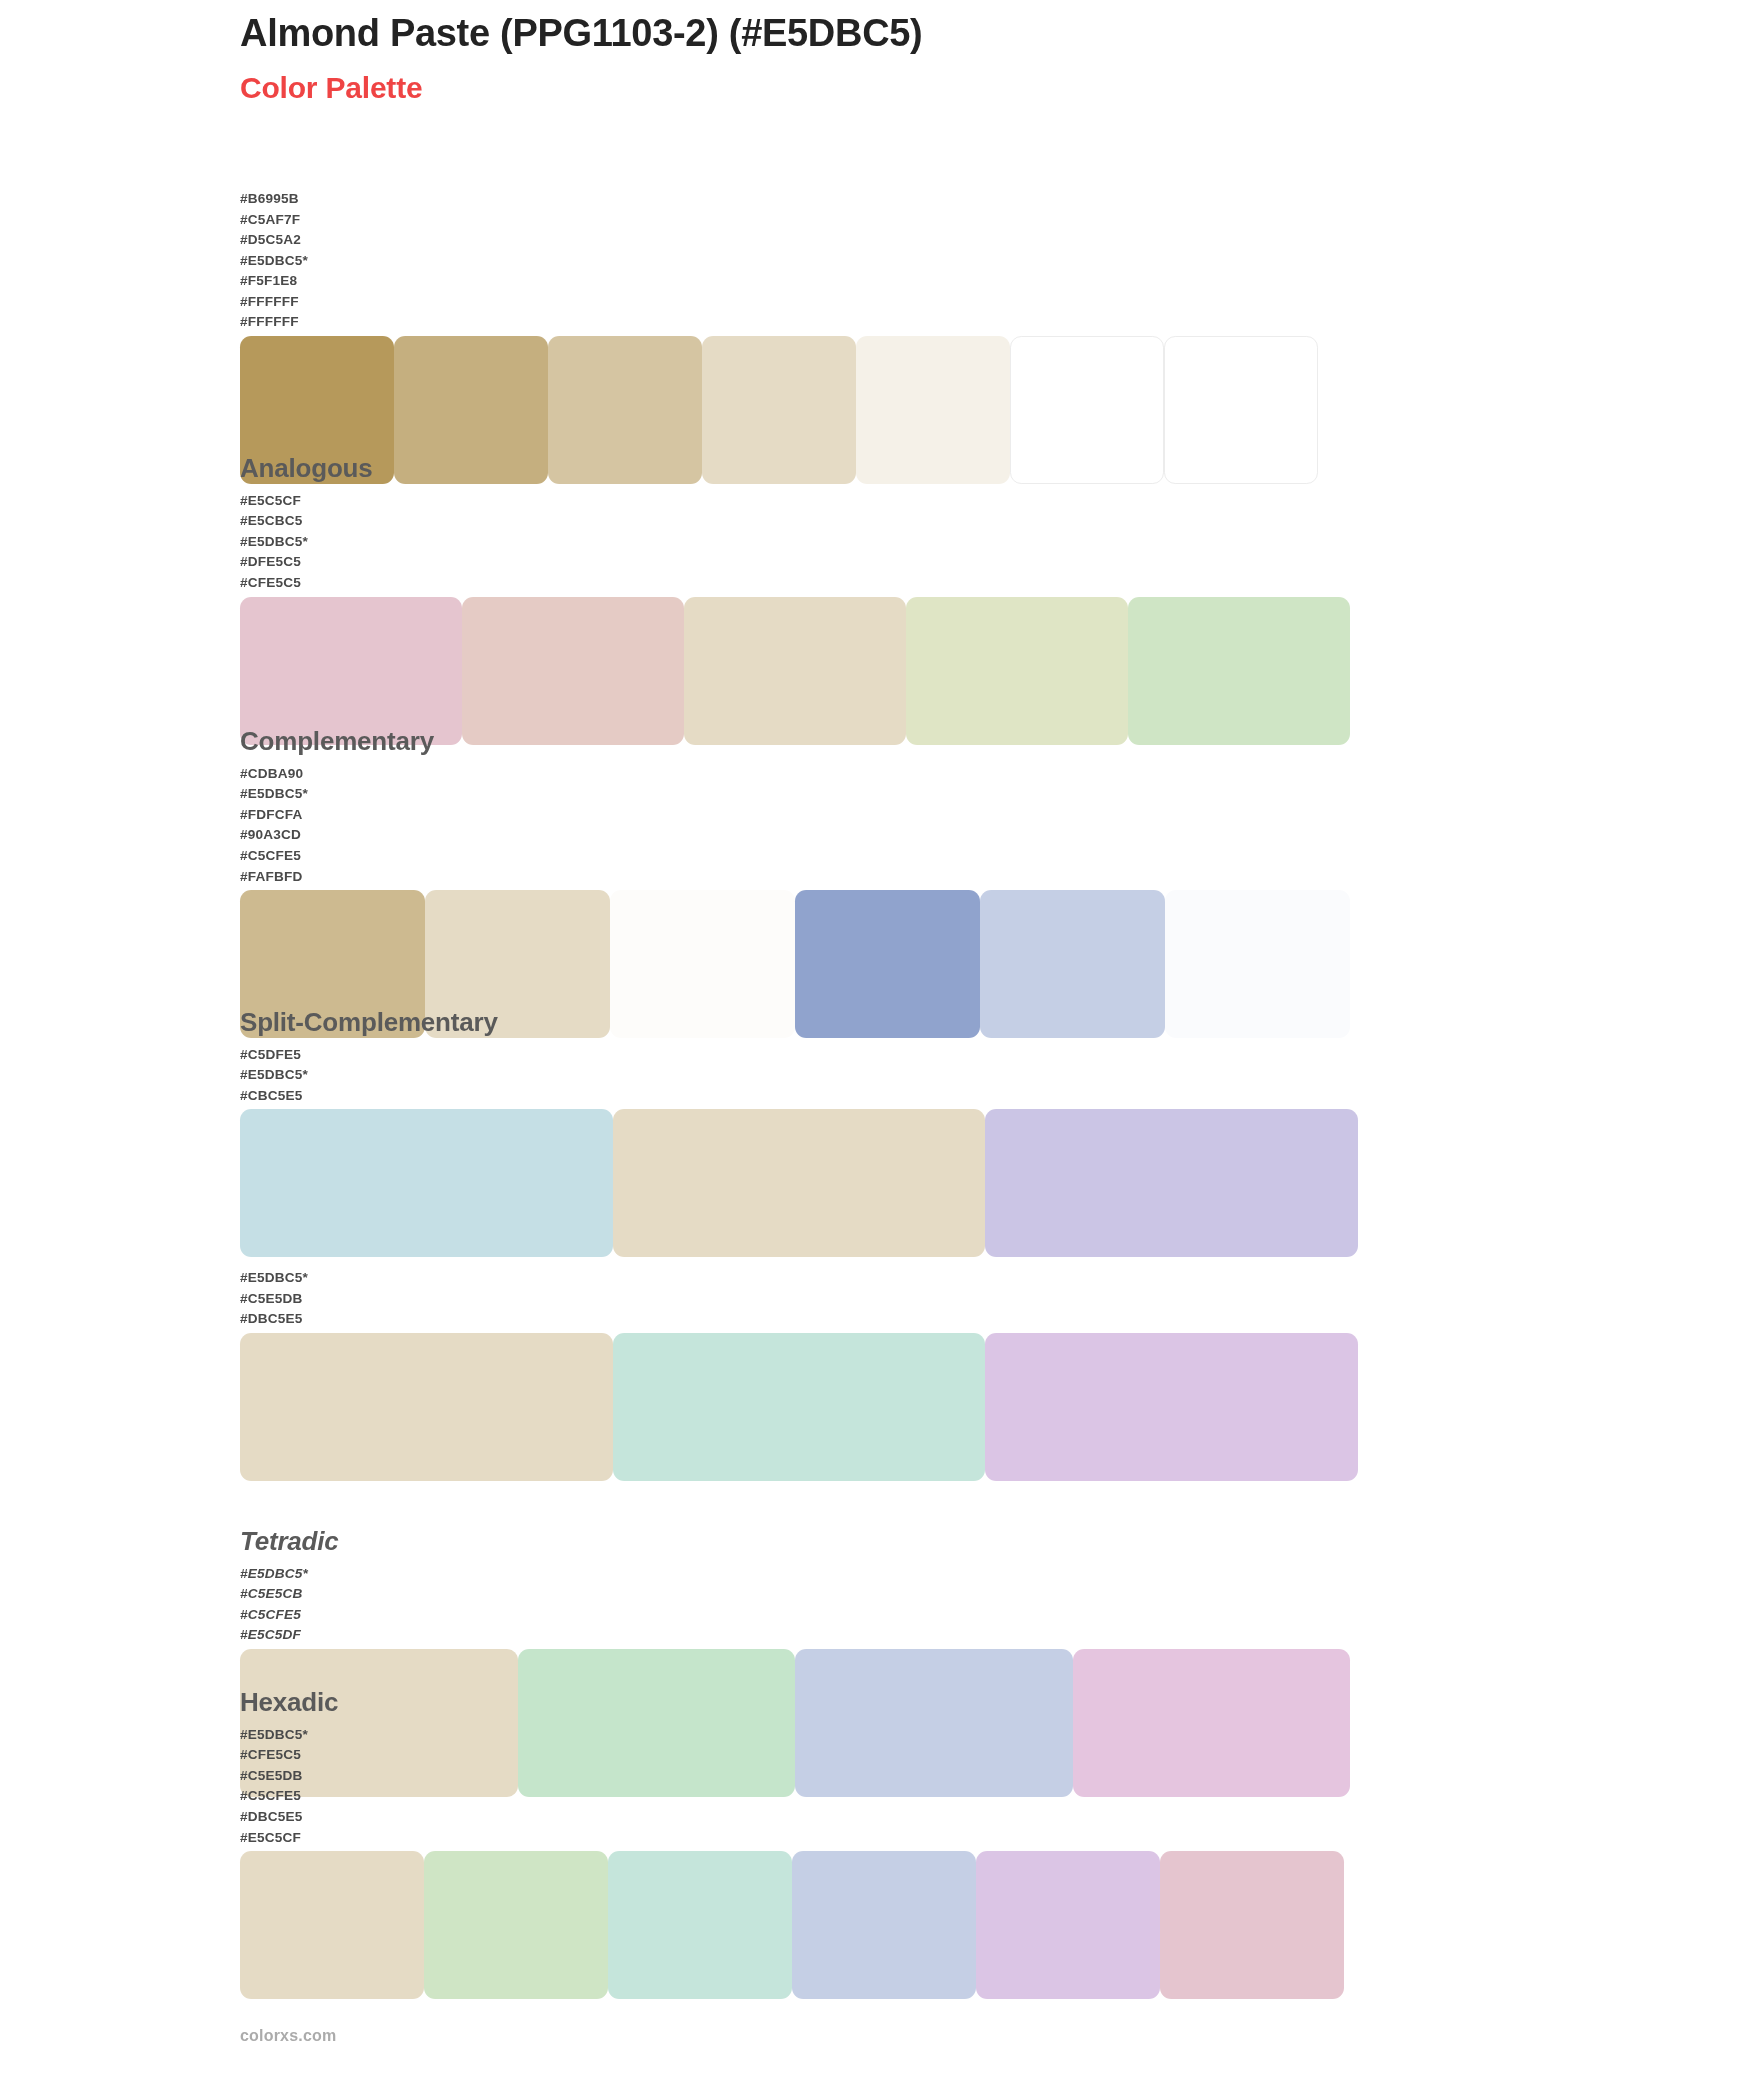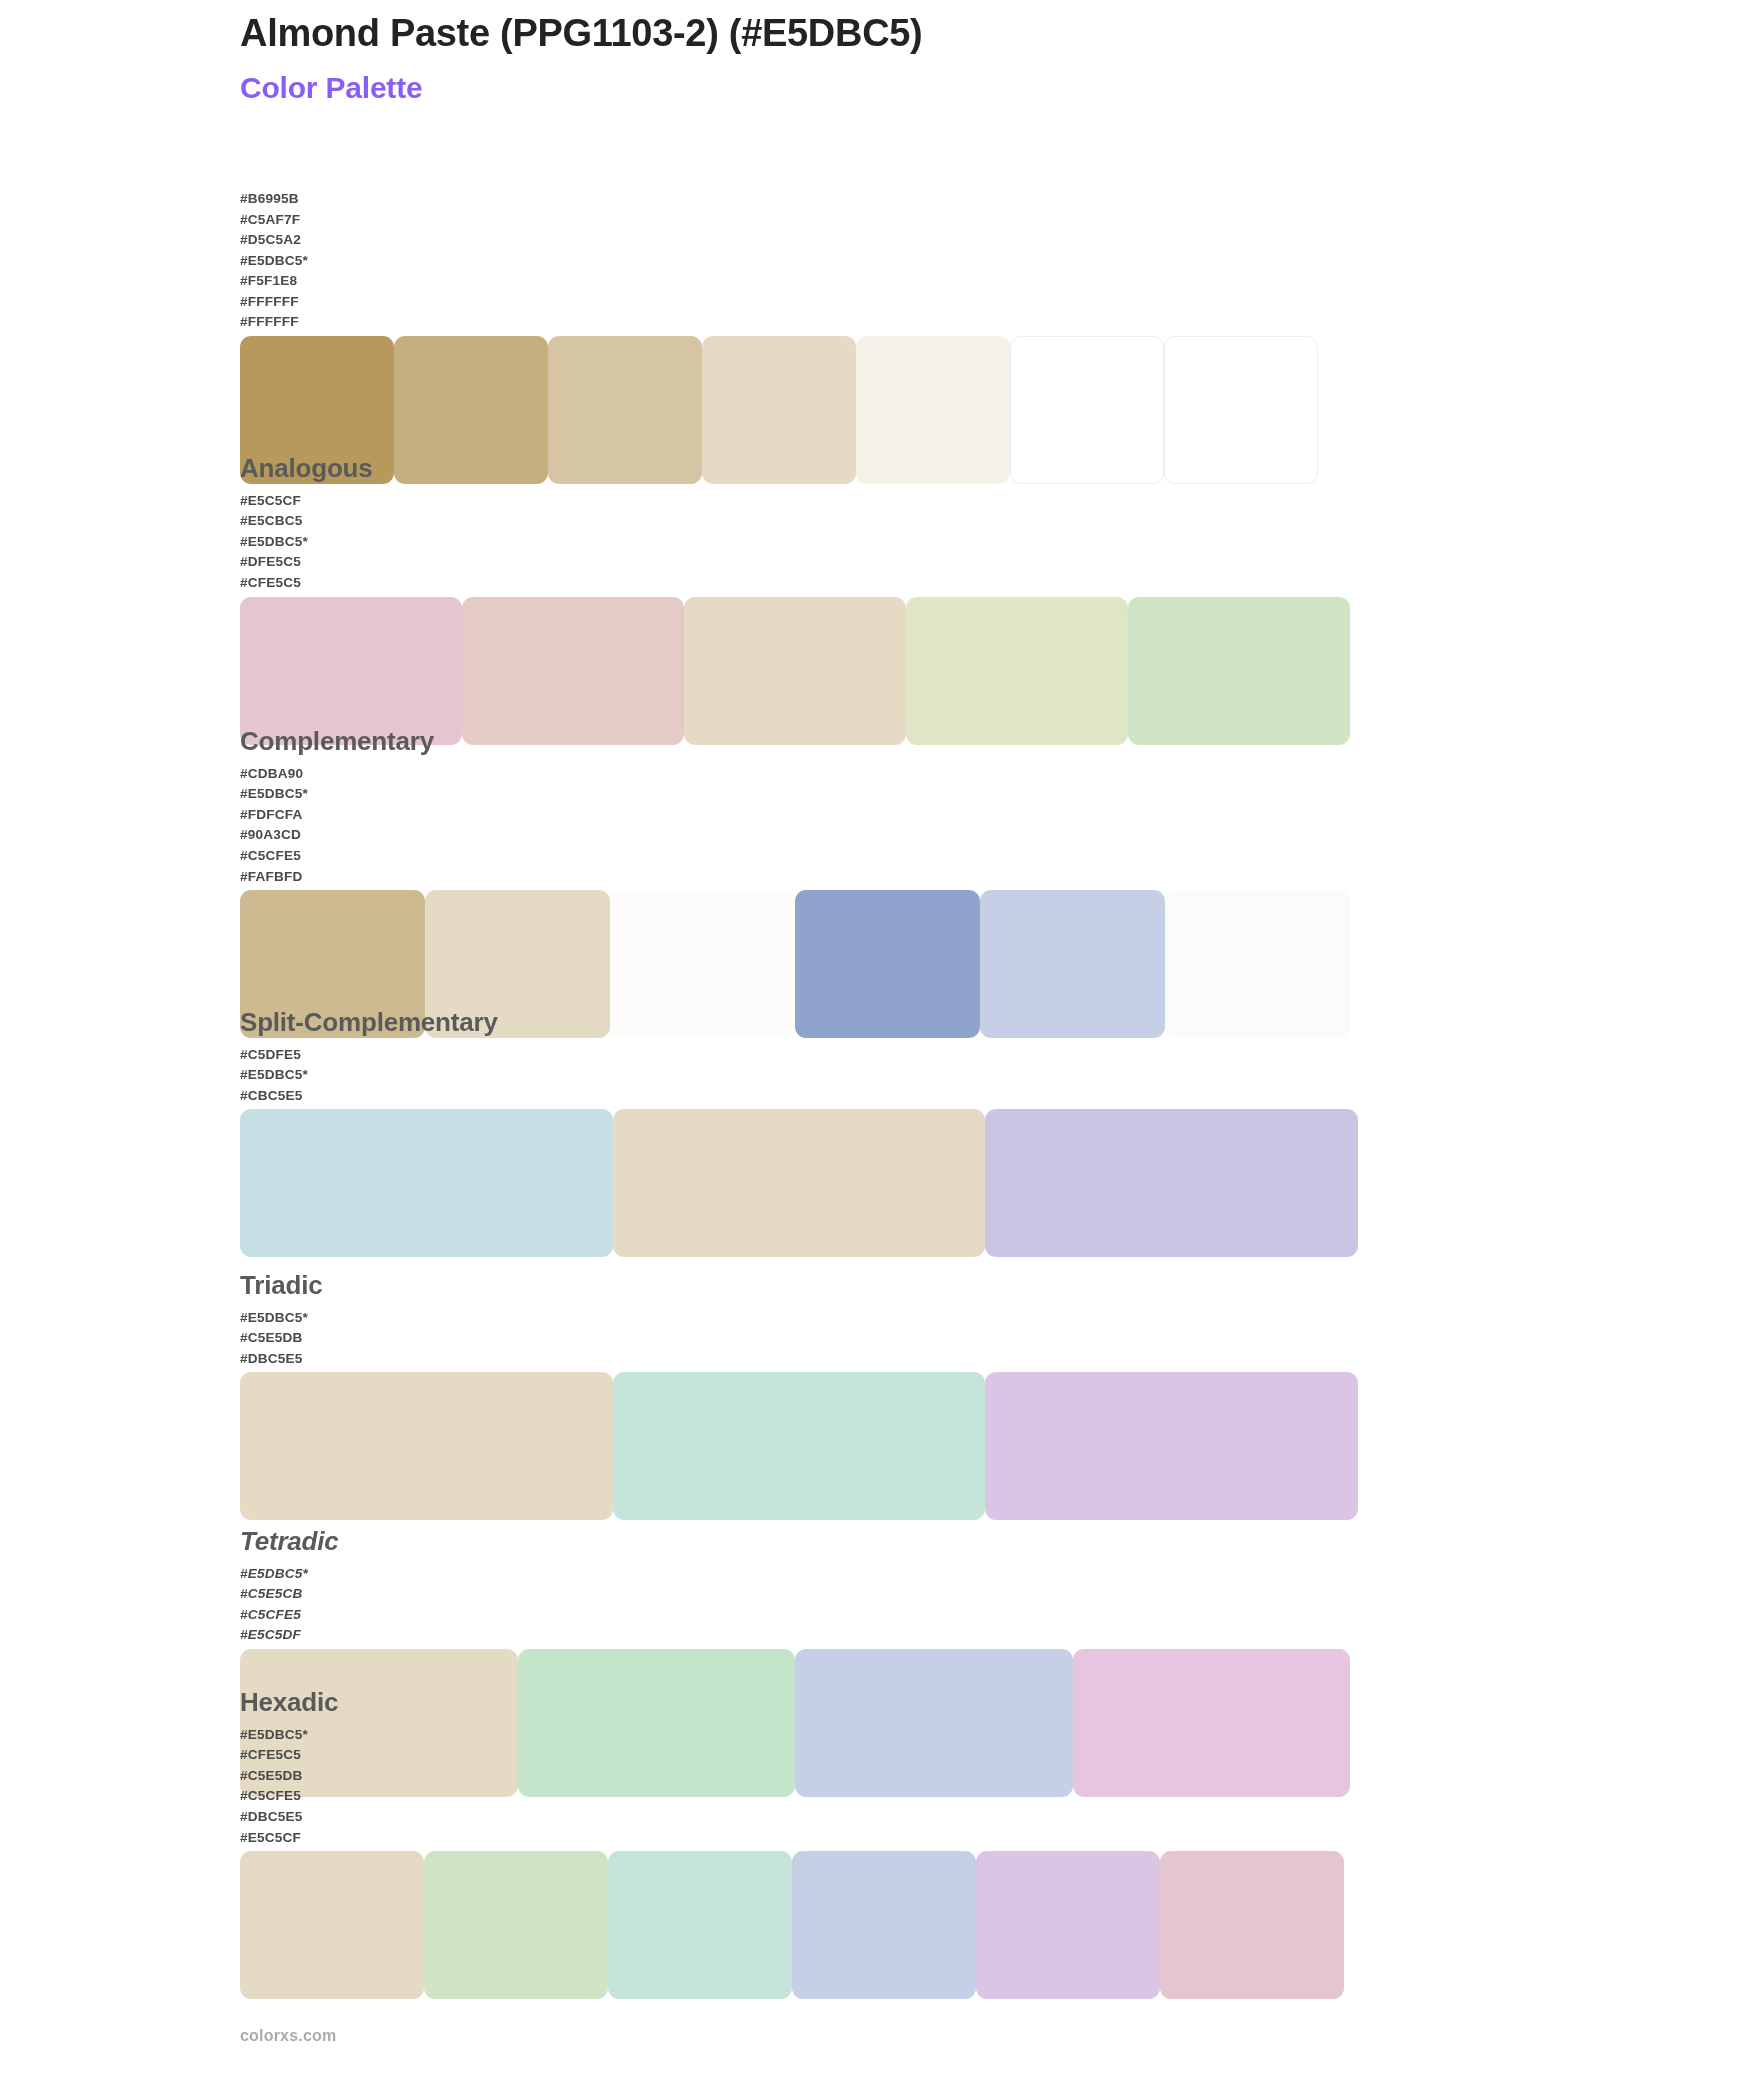--- a/index.html
+++ b/index.html
@@ -32,21 +32,21 @@
     font-weight: bold;
     color: #232323;
     letter-spacing: -0.3px;
     line-height: 1.18;
     margin: 0;
     white-space: nowrap;
   }
   .subtitle {
     font-size: 30px;
     font-weight: bold;
-    color: #8b5cf6;
+    color: #ef4444;
     letter-spacing: -0.2px;
     line-height: 1.2;
     margin: 14.4px 0 0 0;
   }
 
   .sections {
     position: absolute;
     left: 0;
     top: 0;
     width: 1757px;
@@ -176,21 +176,20 @@
           <div class="swatch-label" style="width: 373px;">#E5DBC5*</div>
           <div class="swatch-label" style="width: 373px;">#CBC5E5</div>
         </div>
         <div class="swatches-row">
           <div class="swatch" title="#C5DFE5" style="width: 373px; background: rgb(197, 223, 229);"></div>
           <div class="swatch" title="#E5DBC5*" style="width: 373px; background: rgb(229, 219, 197);"></div>
           <div class="swatch" title="#CBC5E5" style="width: 373px; background: rgb(203, 197, 229);"></div>
         </div>
       </div>
       <div class="section" style="top: 1271px; width: 1118px;">
-        <div class="section-heading">Triadic</div>
         <div class="labels-row">
           <div class="swatch-label" style="width: 373px;">#E5DBC5*</div>
           <div class="swatch-label" style="width: 373px;">#C5E5DB</div>
           <div class="swatch-label" style="width: 373px;">#DBC5E5</div>
         </div>
         <div class="swatches-row">
           <div class="swatch" title="#E5DBC5*" style="width: 373px; background: rgb(229, 219, 197);"></div>
           <div class="swatch" title="#C5E5DB" style="width: 373px; background: rgb(197, 229, 219);"></div>
           <div class="swatch" title="#DBC5E5" style="width: 373px; background: rgb(219, 197, 229);"></div>
         </div>

